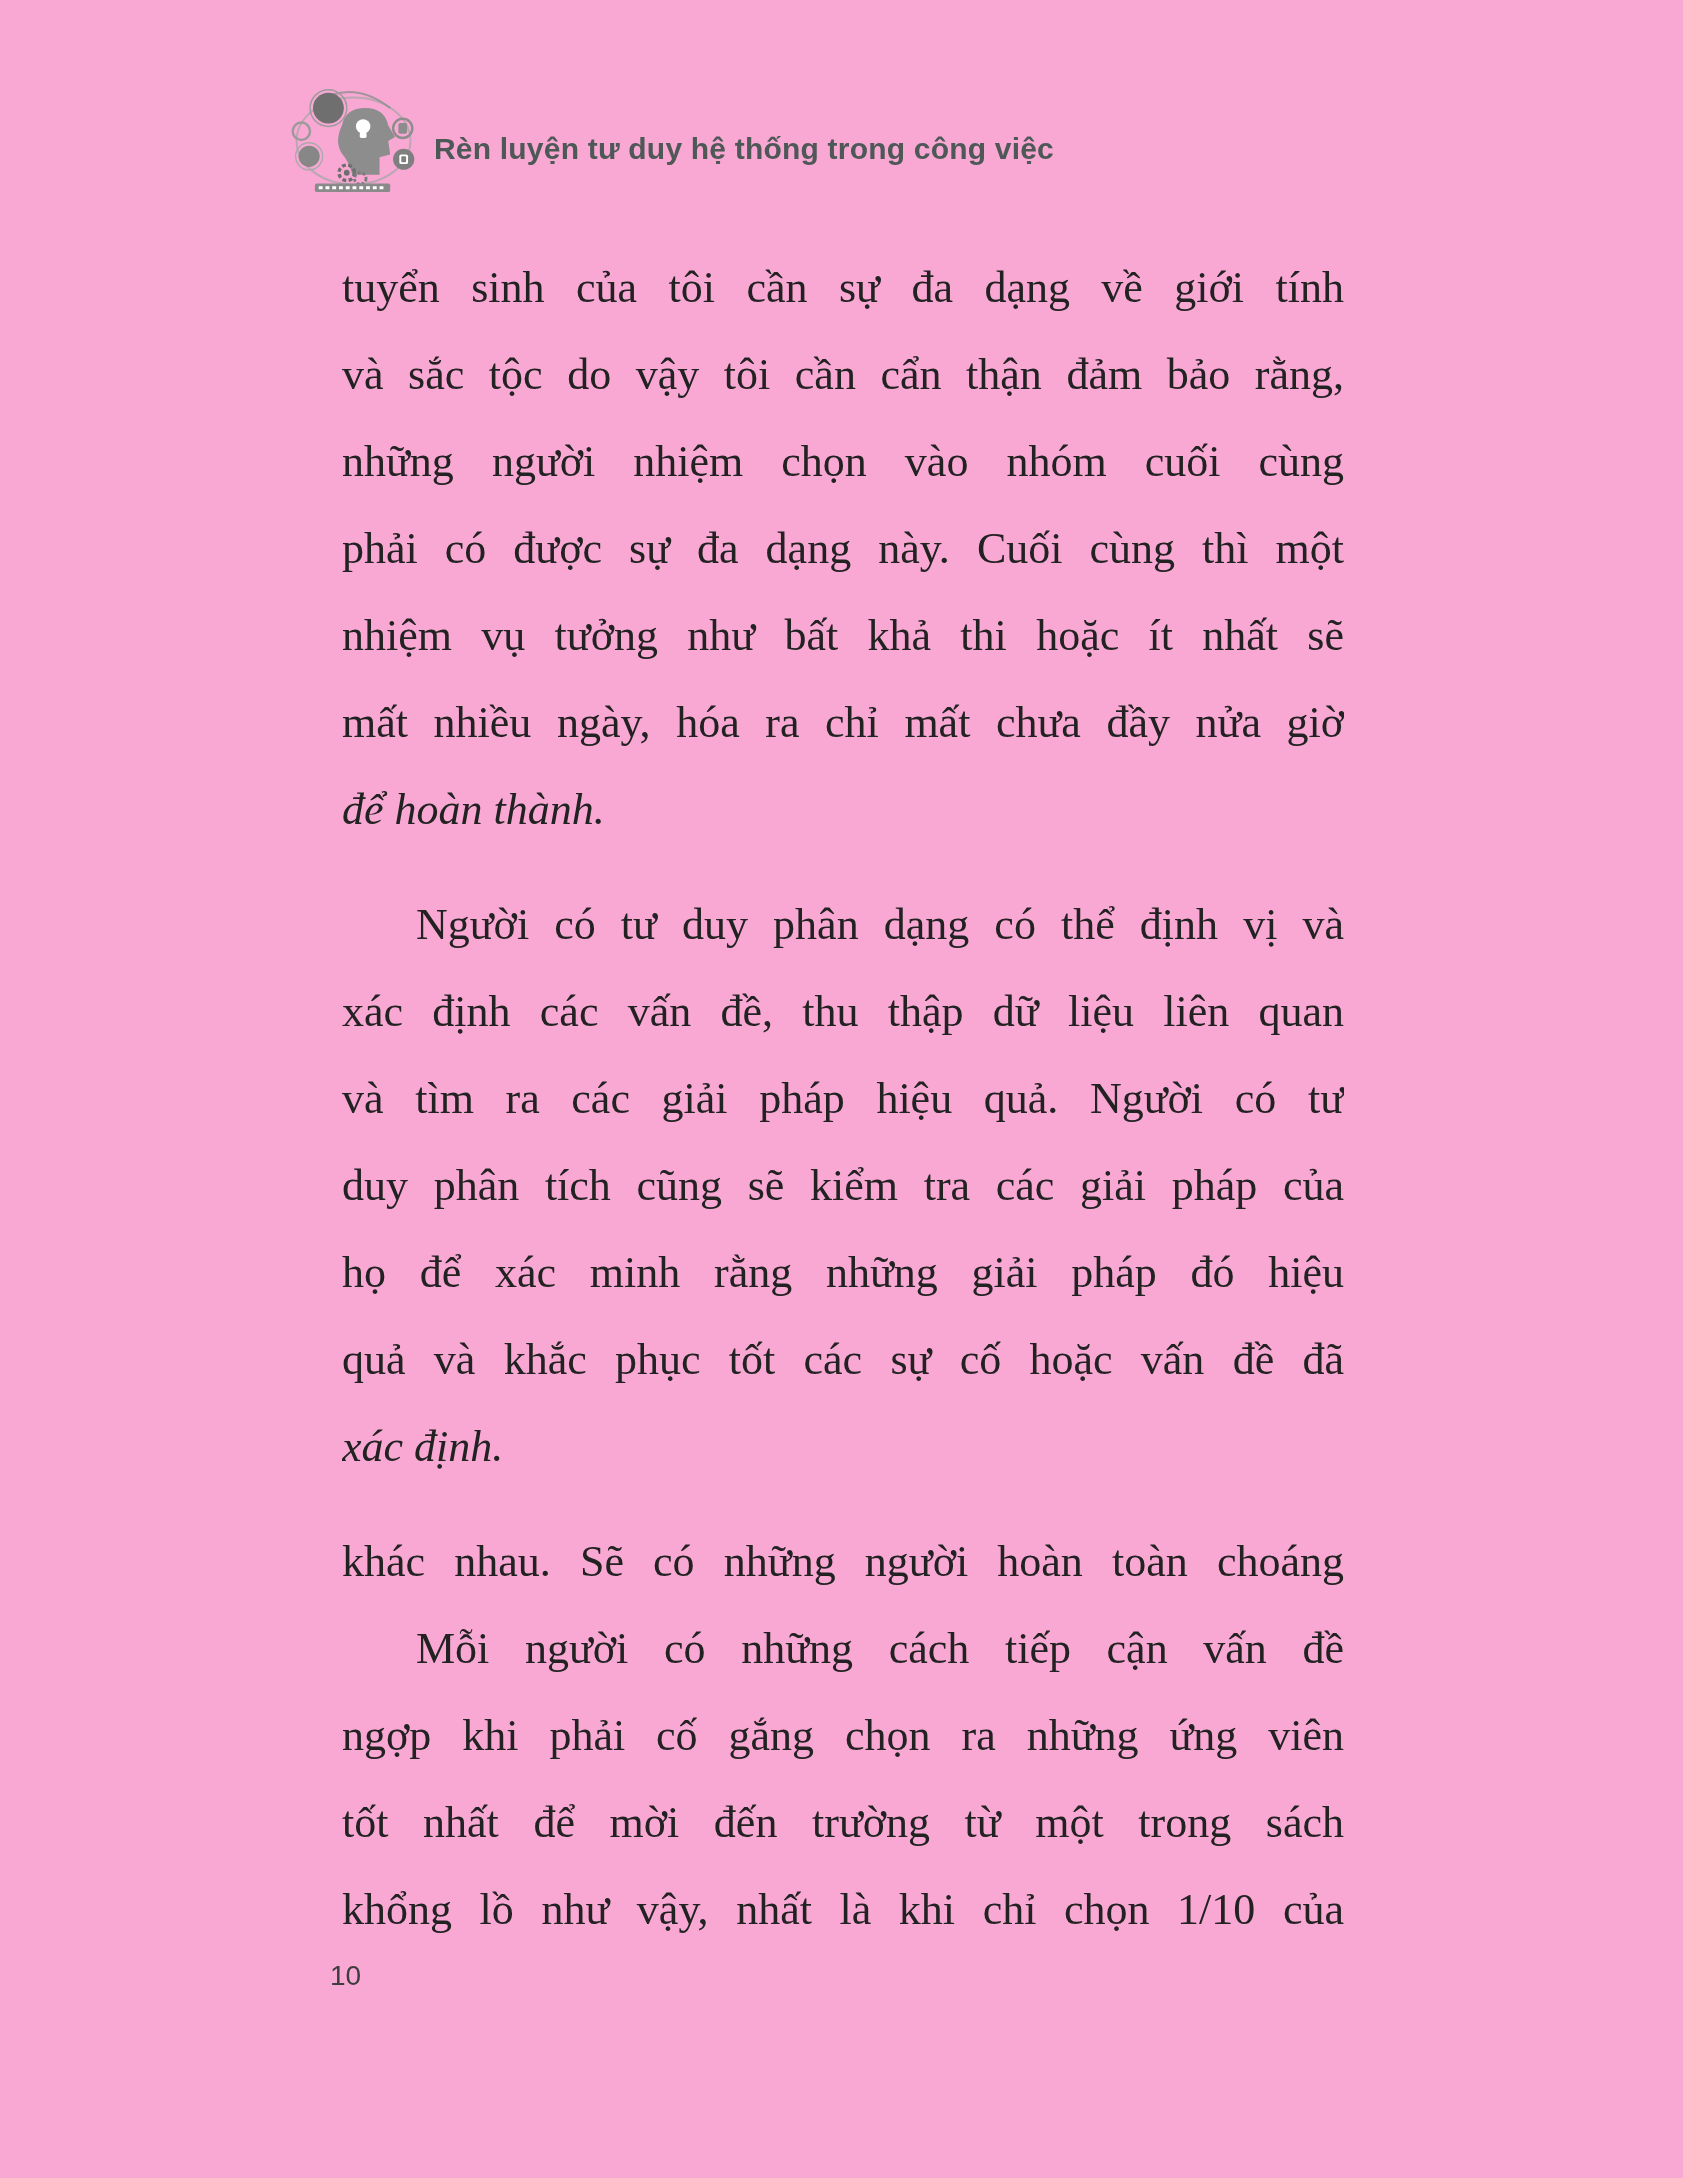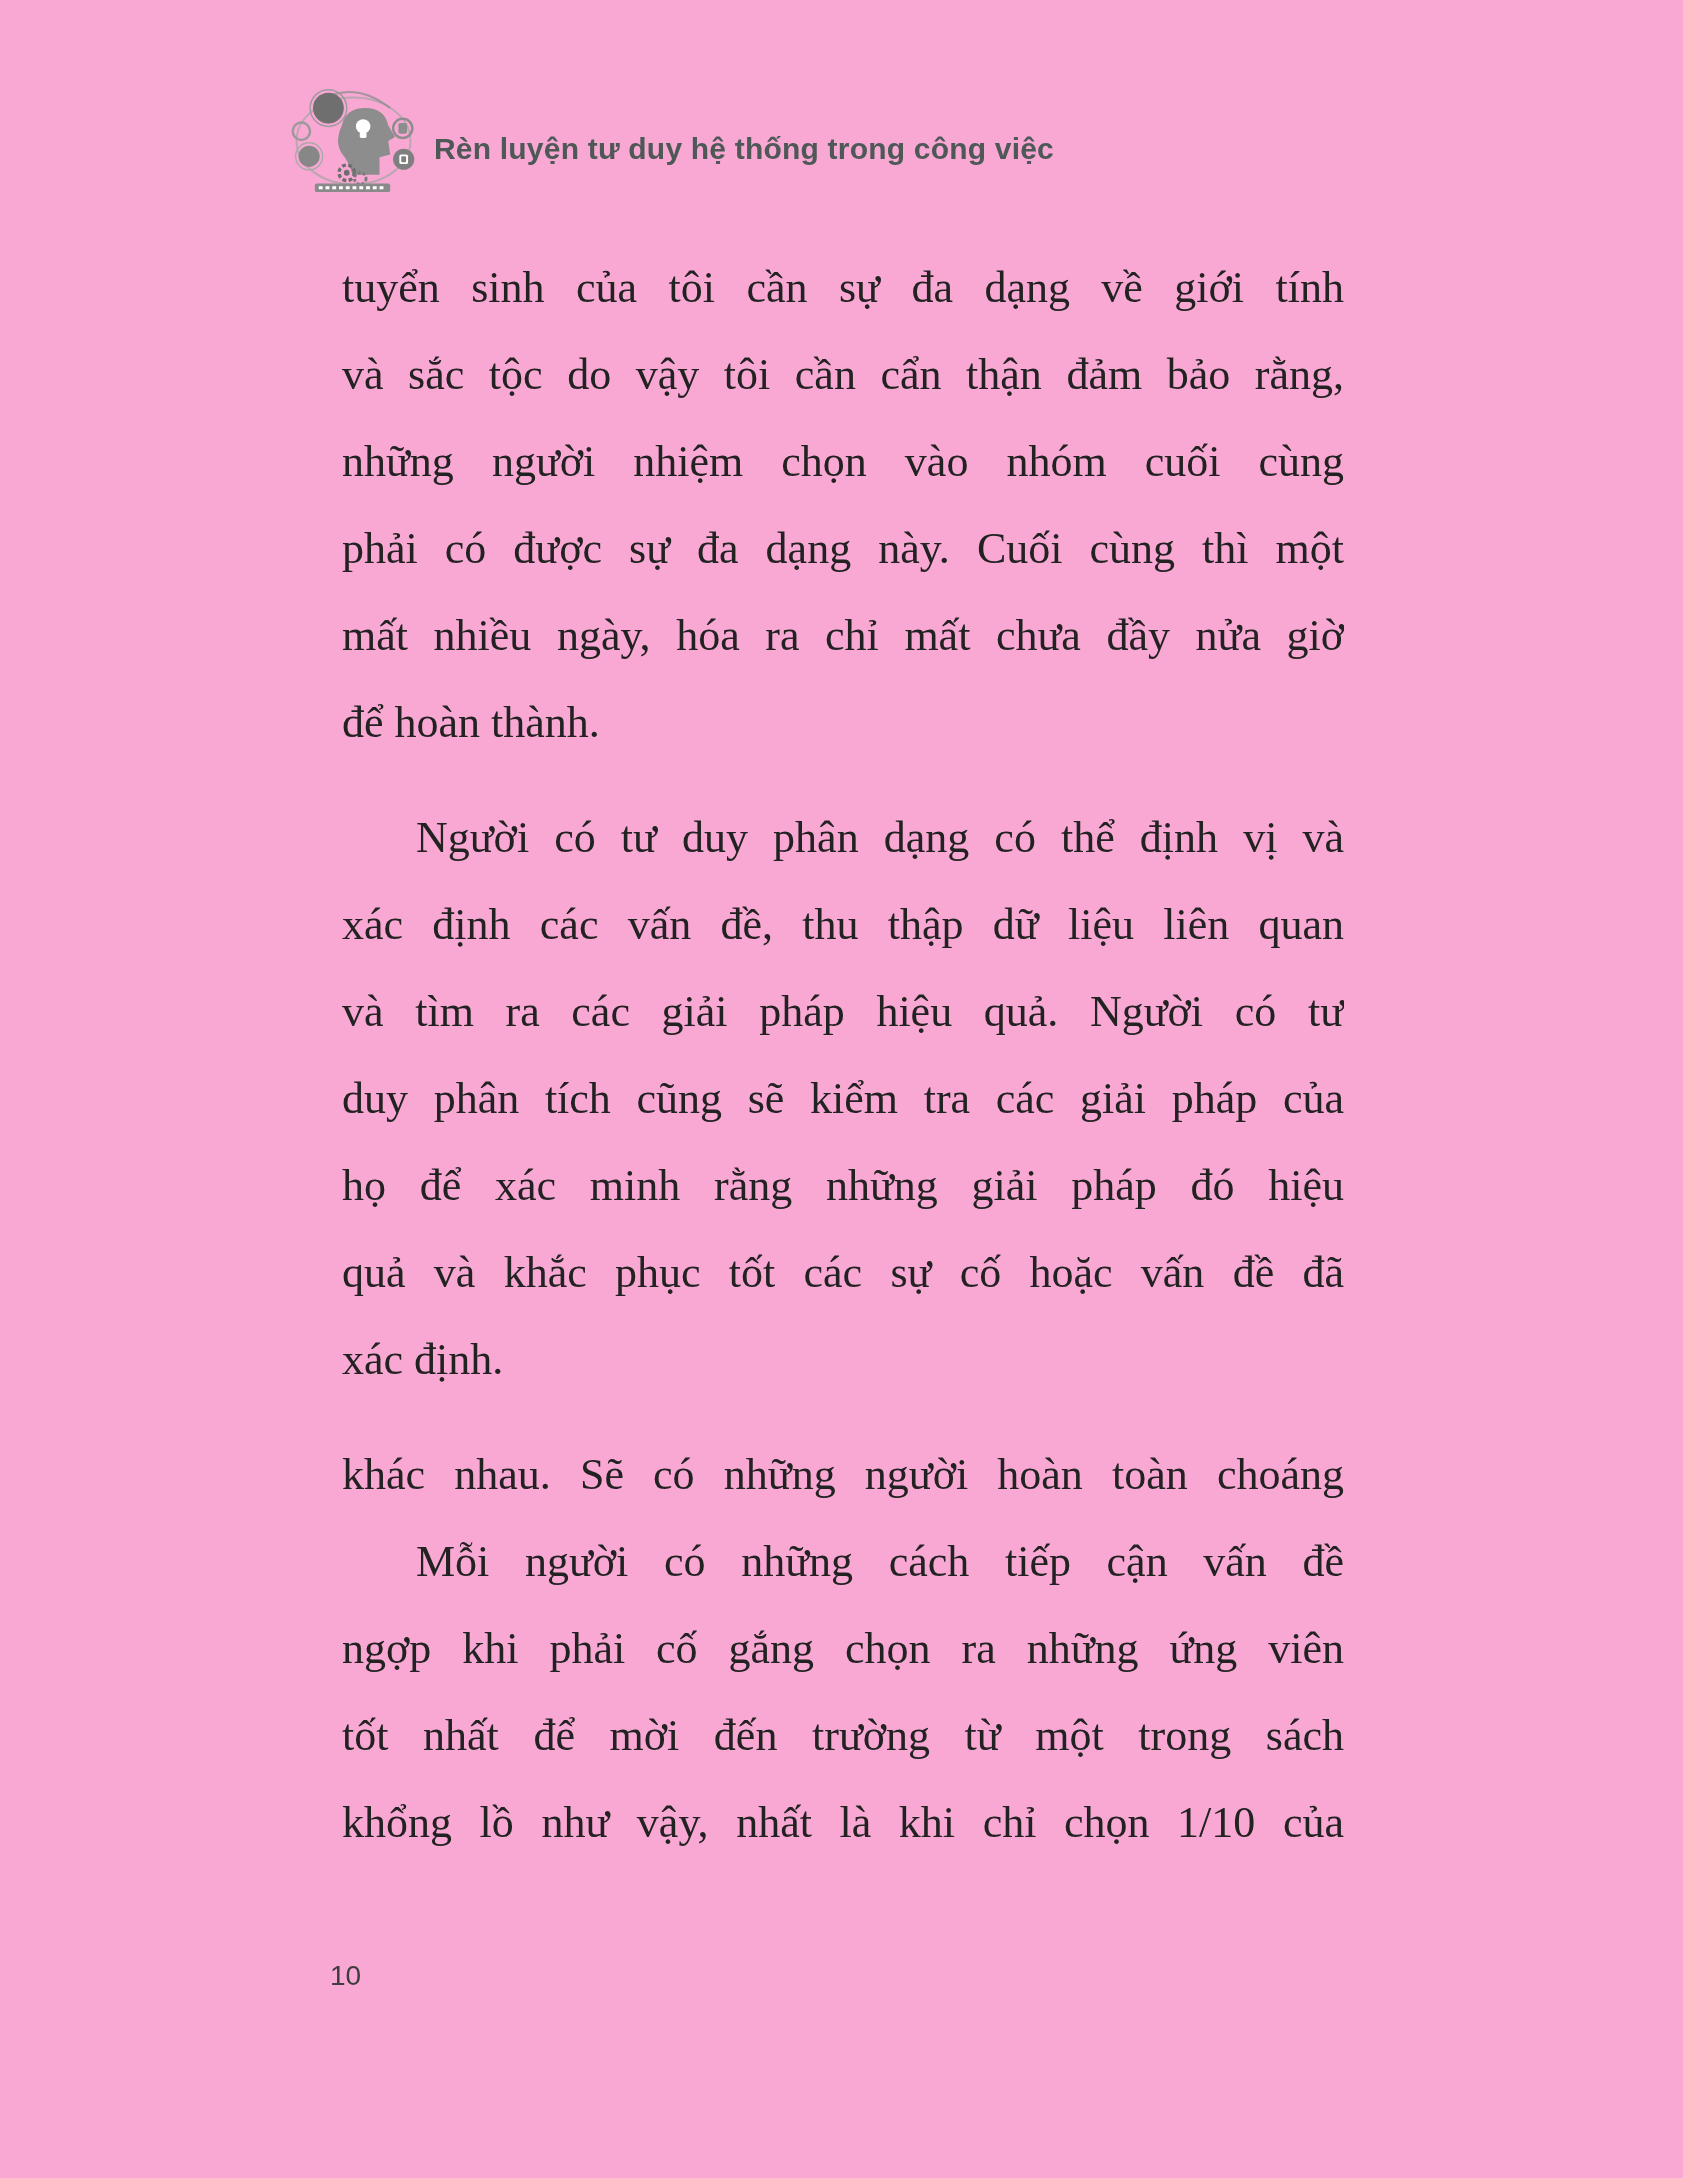--- a/index.html
+++ b/index.html
@@ -46,20 +46,21 @@
     text-align-last:justify;
     white-space:normal;
   }
   .line.just::after{
     content:"";
     display:inline-block;
     width:100%;
   }
   .line.no-just{
     text-align-last:left;
+    font-style:italic;
   }
   .line.indent{
     text-indent:74px;
   }
   
   #page-number{
     position:absolute;
     left:330px;top:1962px;
     font-family:"Liberation Sans","DejaVu Sans",sans-serif;
     font-size:28px;
@@ -104,20 +105,21 @@
     </svg>
     <div id="running-title">Rèn luyện tư duy hệ thống trong công việc</div>
   </div>
 
   <div id="body-text">
       <div class="para">
         <div class="line just">tuyển sinh của tôi cần sự đa dạng về giới tính</div>
         <div class="line just">và sắc tộc do vậy tôi cần cẩn thận đảm bảo rằng,</div>
         <div class="line just">những người nhiệm chọn vào nhóm cuối cùng</div>
         <div class="line just">phải có được sự đa dạng này. Cuối cùng thì một</div>
+        <div class="line just">nhiệm vụ tưởng như bất khả thi hoặc ít nhất sẽ</div>
         <div class="line just">mất nhiều ngày, hóa ra chỉ mất chưa đầy nửa giờ</div>
         <div class="line no-just">để hoàn thành.</div>
       </div>
       <div class="para">
         <div class="line just indent">Người có tư duy phân dạng có thể định vị và</div>
         <div class="line just">xác định các vấn đề, thu thập dữ liệu liên quan</div>
         <div class="line just">và tìm ra các giải pháp hiệu quả. Người có tư</div>
         <div class="line just">duy phân tích cũng sẽ kiểm tra các giải pháp của</div>
         <div class="line just">họ để xác minh rằng những giải pháp đó hiệu</div>
         <div class="line just">quả và khắc phục tốt các sự cố hoặc vấn đề đã</div>

